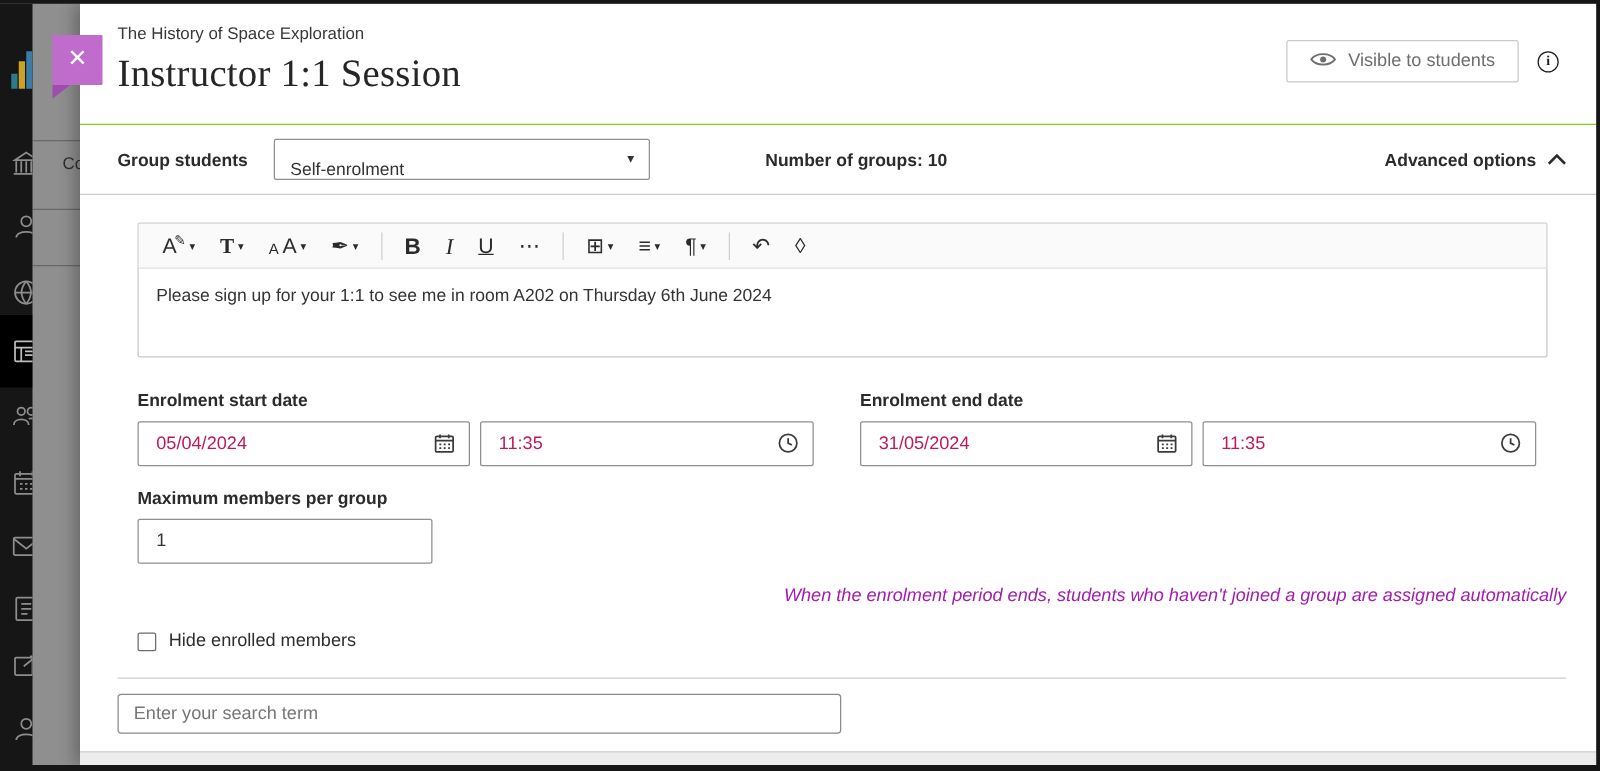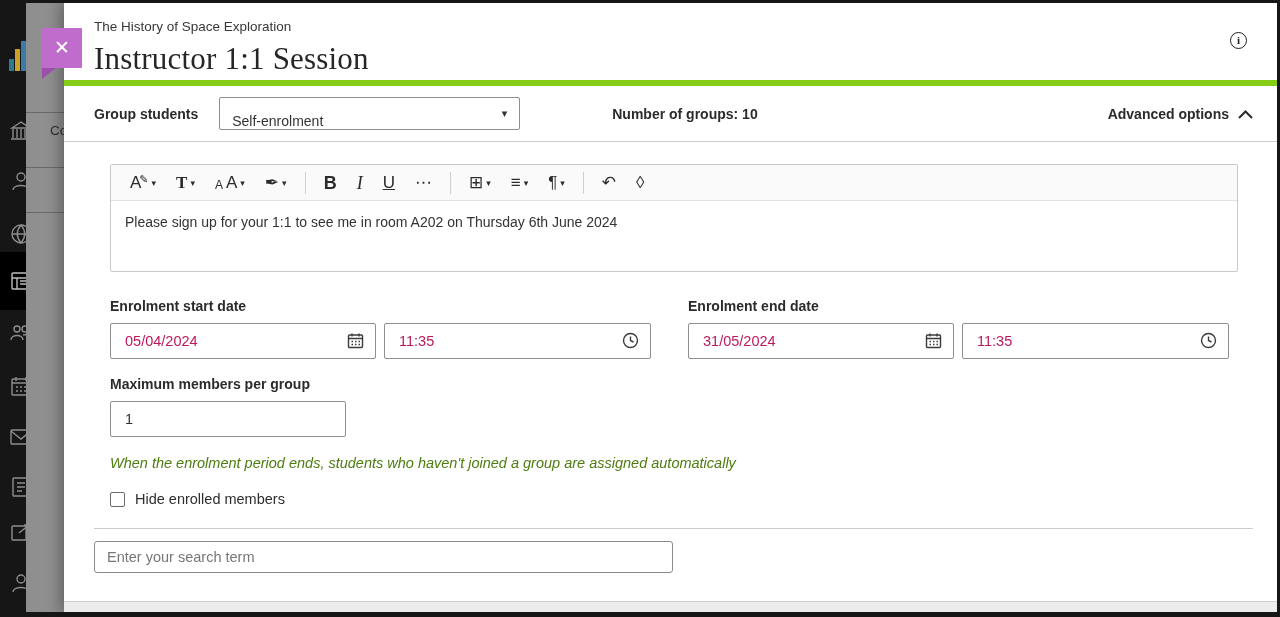--- a/index.html
+++ b/index.html
@@ -30,21 +30,21 @@
   
   .close-btn {
     position:absolute; left:42px; top:25px; width:40px; height:40px; background:#c06ccd; border:none;
     color:#fff; font-size:19px; line-height:40px; text-align:center; cursor:pointer; z-index:5; border-radius:1px;
   }
   .close-btn::after {
     content:""; position:absolute; left:0; top:40px; width:0; height:0;
     border-top:11px solid #9b4fab; border-right:14px solid transparent;
   }
   
-  .hdr { height:83px; border-bottom:6px solid #84cc16; position:relative; padding:16px 30px 0 30px; }
+  .hdr { height:97px; border-bottom:1px solid #84cc16; position:relative; padding:16px 30px 0 30px; }
   .crumb { font-size:13.5px; color:#383838; }
   .page-title { font-family:"Liberation Serif", serif; font-size:31px; color:#262626; font-weight:400; margin-top:7px; letter-spacing:.2px; }
   .hdr-right { position:absolute; right:30px; top:29px; display:flex; align-items:center; gap:15px; }
   .visible-btn {
     display:flex; align-items:center; gap:10px; height:34px; padding:0 18px; background:#fff;
     border:1px solid #c9c9c9; border-radius:2px; color:#6e6e6e; font-size:14.5px; cursor:pointer;
     font-family:"Liberation Sans", sans-serif;
   }
   .visible-btn svg { stroke:#6e6e6e; fill:none; }
   .info-icon {
@@ -87,21 +87,21 @@
   .date-col .inputs { display:flex; gap:8px; }
   .inp-wrap { position:relative; }
   .inp-wrap input {
     height:36px; border:1px solid #8f8f8f; border-radius:2px; font-size:14.5px; color:#be185d;
     padding:0 38px 0 14px; font-family:"Liberation Sans", sans-serif; background:#fff;
   }
   .inp-wrap svg { position:absolute; right:12px; top:9px; stroke:#3b3b3b; fill:none; stroke-width:1.4; }
   .w266 input { width:266px; } .w267 input { width:267px; }
   .max-label { margin-top:17px; }
   .max-input { width:236px; height:36px; border:1px solid #8f8f8f; border-radius:2px; font-size:14.5px; color:#333; padding:0 14px; font-family:"Liberation Sans", sans-serif; }
-  .hint { margin-top:18px; font-style:italic; color:#4d7c0f; font-size:14.5px; }
+  .hint { margin-top:18px; font-style:italic; color:#a21caf; font-size:14.5px;text-align:right; }
   .check-row { margin-top:20px; display:flex; align-items:center; gap:10px; }
   .checkbox { width:15px; height:15px; border:1.5px solid #6b6b6b; border-radius:2px; background:#fff; cursor:pointer; }
   .check-label { font-size:14.5px; color:#2e2e2e; }
   
   .divider-search { margin:21px 0 0 30px; width:1159px; height:1px; background:#cccccc; }
   .search-input {
     margin:12px 0 0 30px; width:579px; height:32px; border:1px solid #8a8a8a; border-radius:3px;
     padding:0 12px; font-size:14.5px; color:#1d4ed8; font-family:"Liberation Sans", sans-serif;
   }
   .search-input::placeholder { color:#767676; }
@@ -194,20 +194,29 @@
   <button class="close-btn">
     <span>✕</span>
   </button>
 
   <main class="panel">
 
     <header class="hdr">
       <div class="crumb">The History of Space Exploration</div>
       <h1 class="page-title">Instructor 1:1 Session</h1>
       <div class="hdr-right">
+        <button class="visible-btn">
+          <span>
+            <svg width="21" height="13" viewBox="0 0 21 13">
+                <path d="M1 6.5 C5 1 16 1 20 6.5 C16 12 5 12 1 6.5 Z" stroke-width="1.4"></path>
+                <circle cx="10.5" cy="6.5" r="2.4" fill="#6e6e6e" stroke="none"></circle>
+              </svg>
+          </span>
+          <span>Visible to students</span>
+        </button>
         <div class="info-icon">
           <span>i</span>
         </div>
       </div>
     </header>
 
     <div class="group-row">
       <span class="lbl-bold">Group students</span>
       <div class="group-select">
         <span>Self-enrolment</span>

